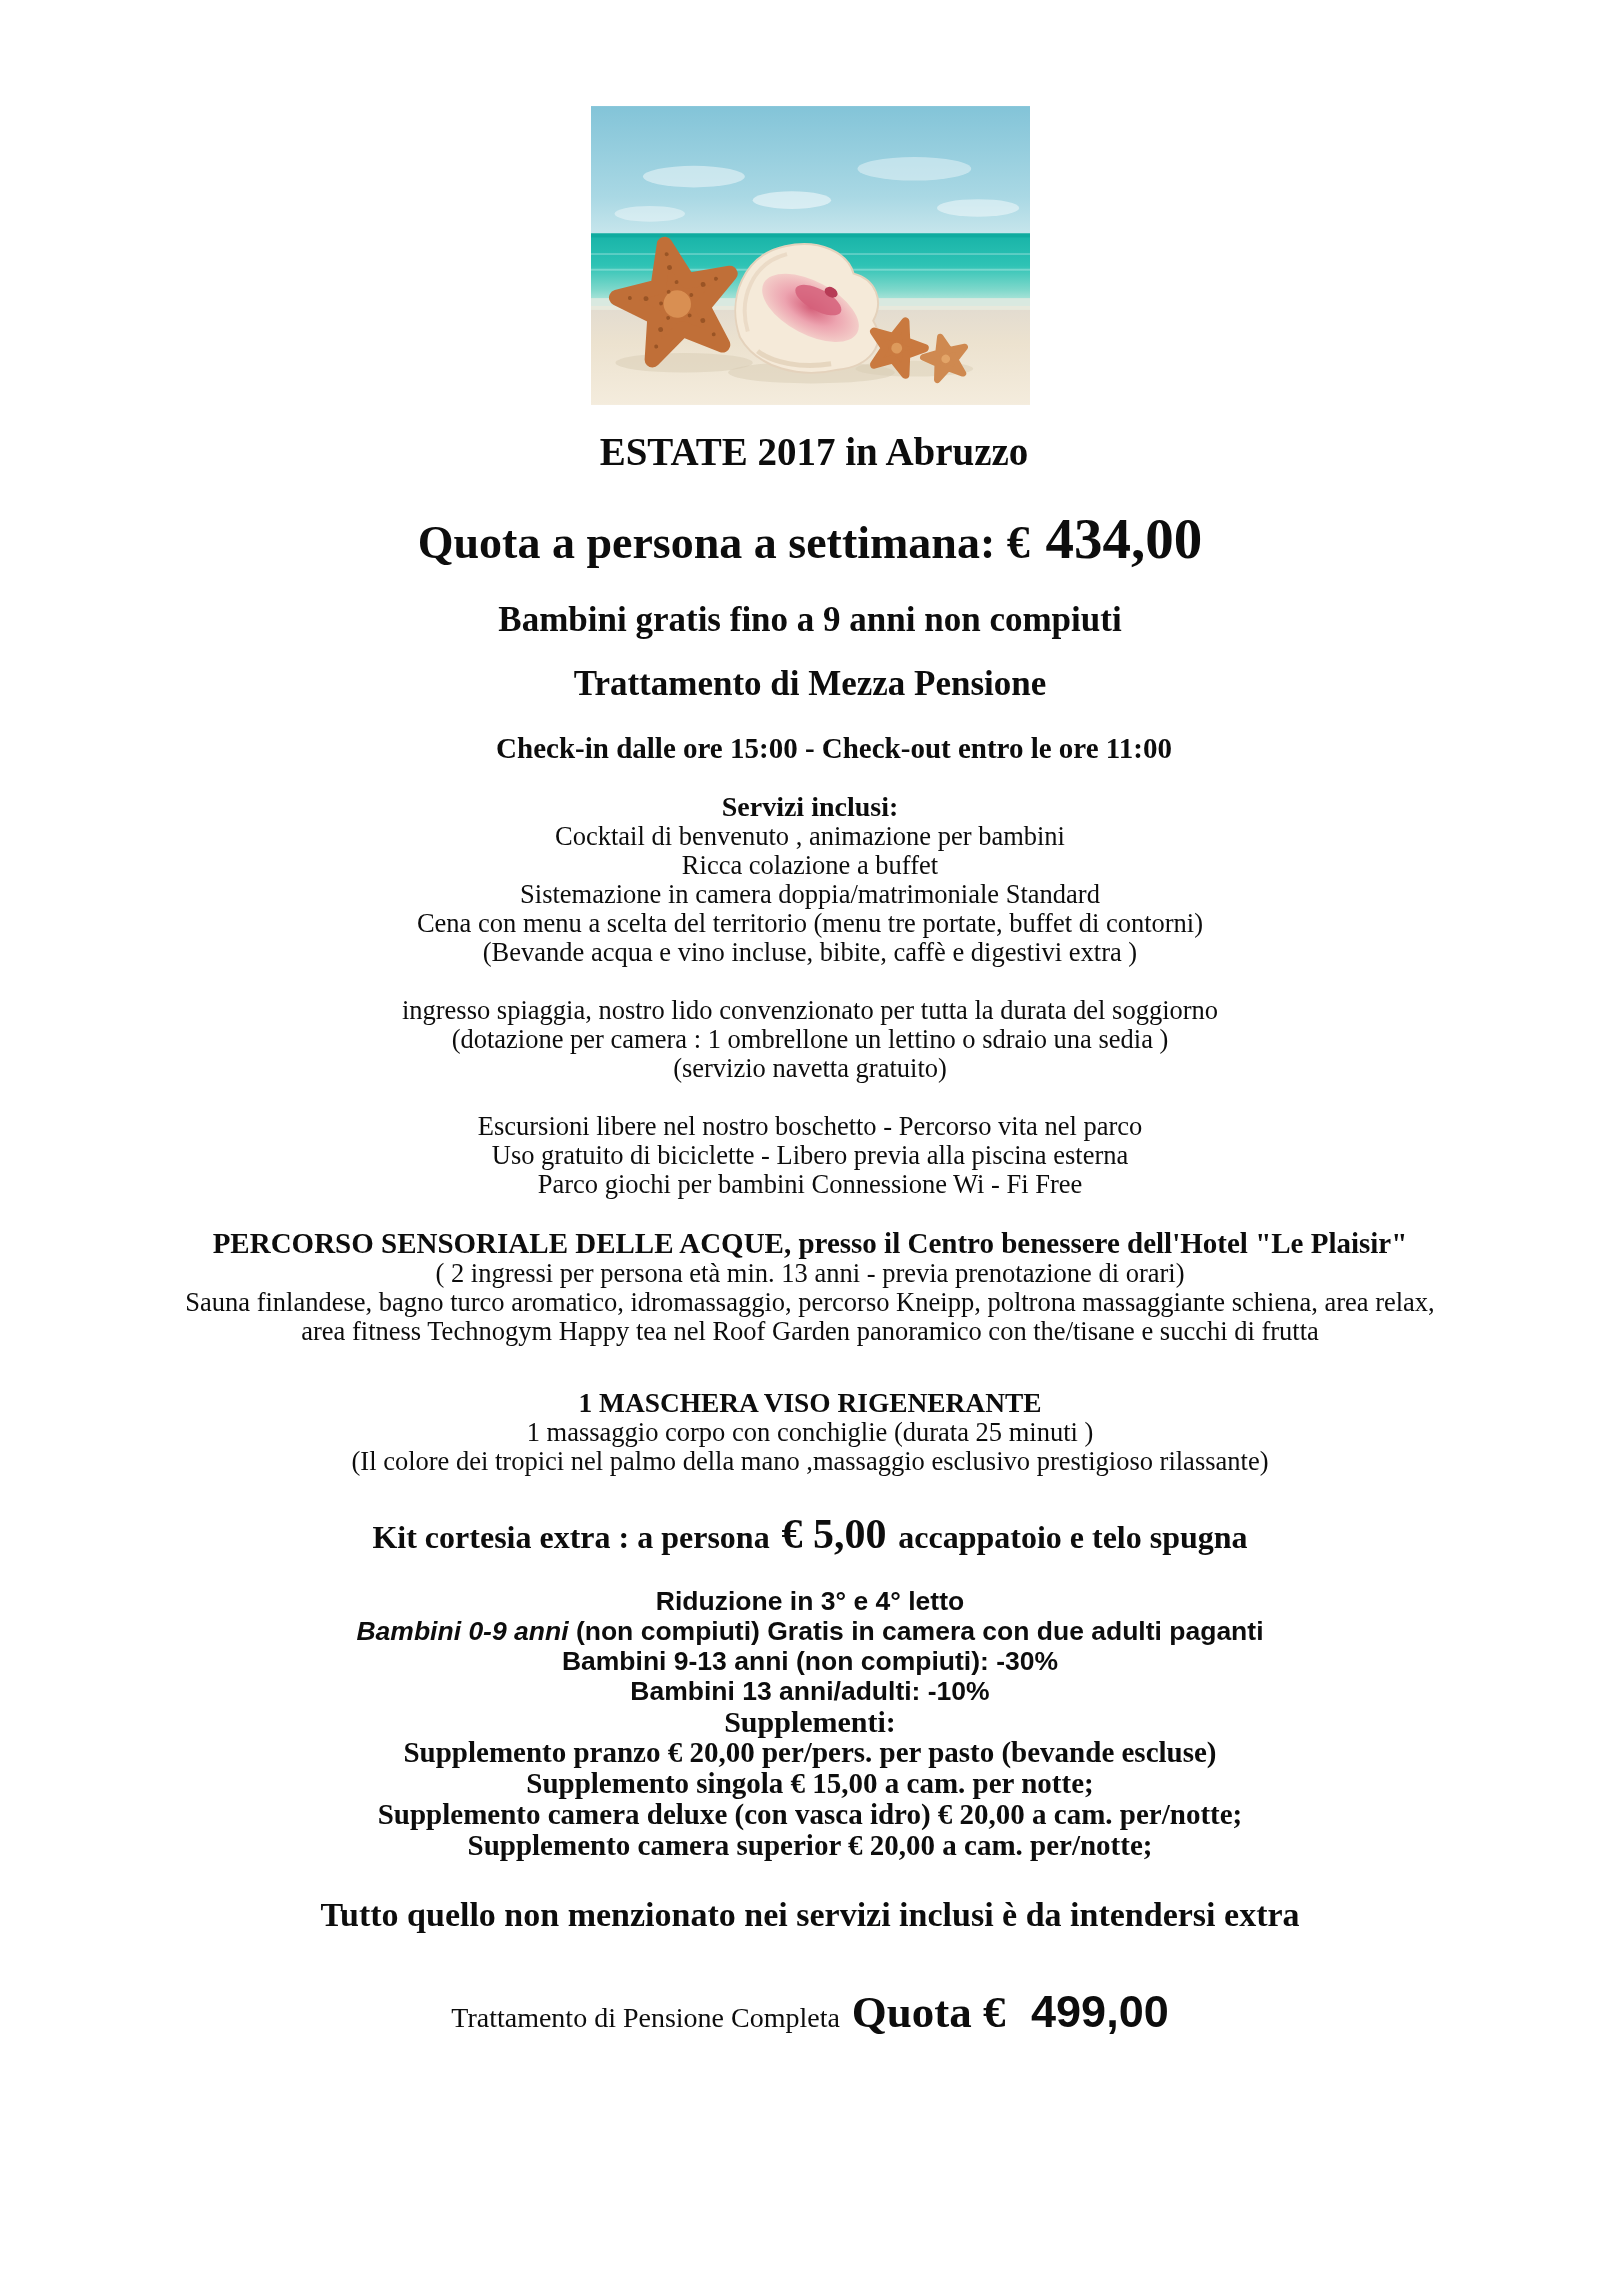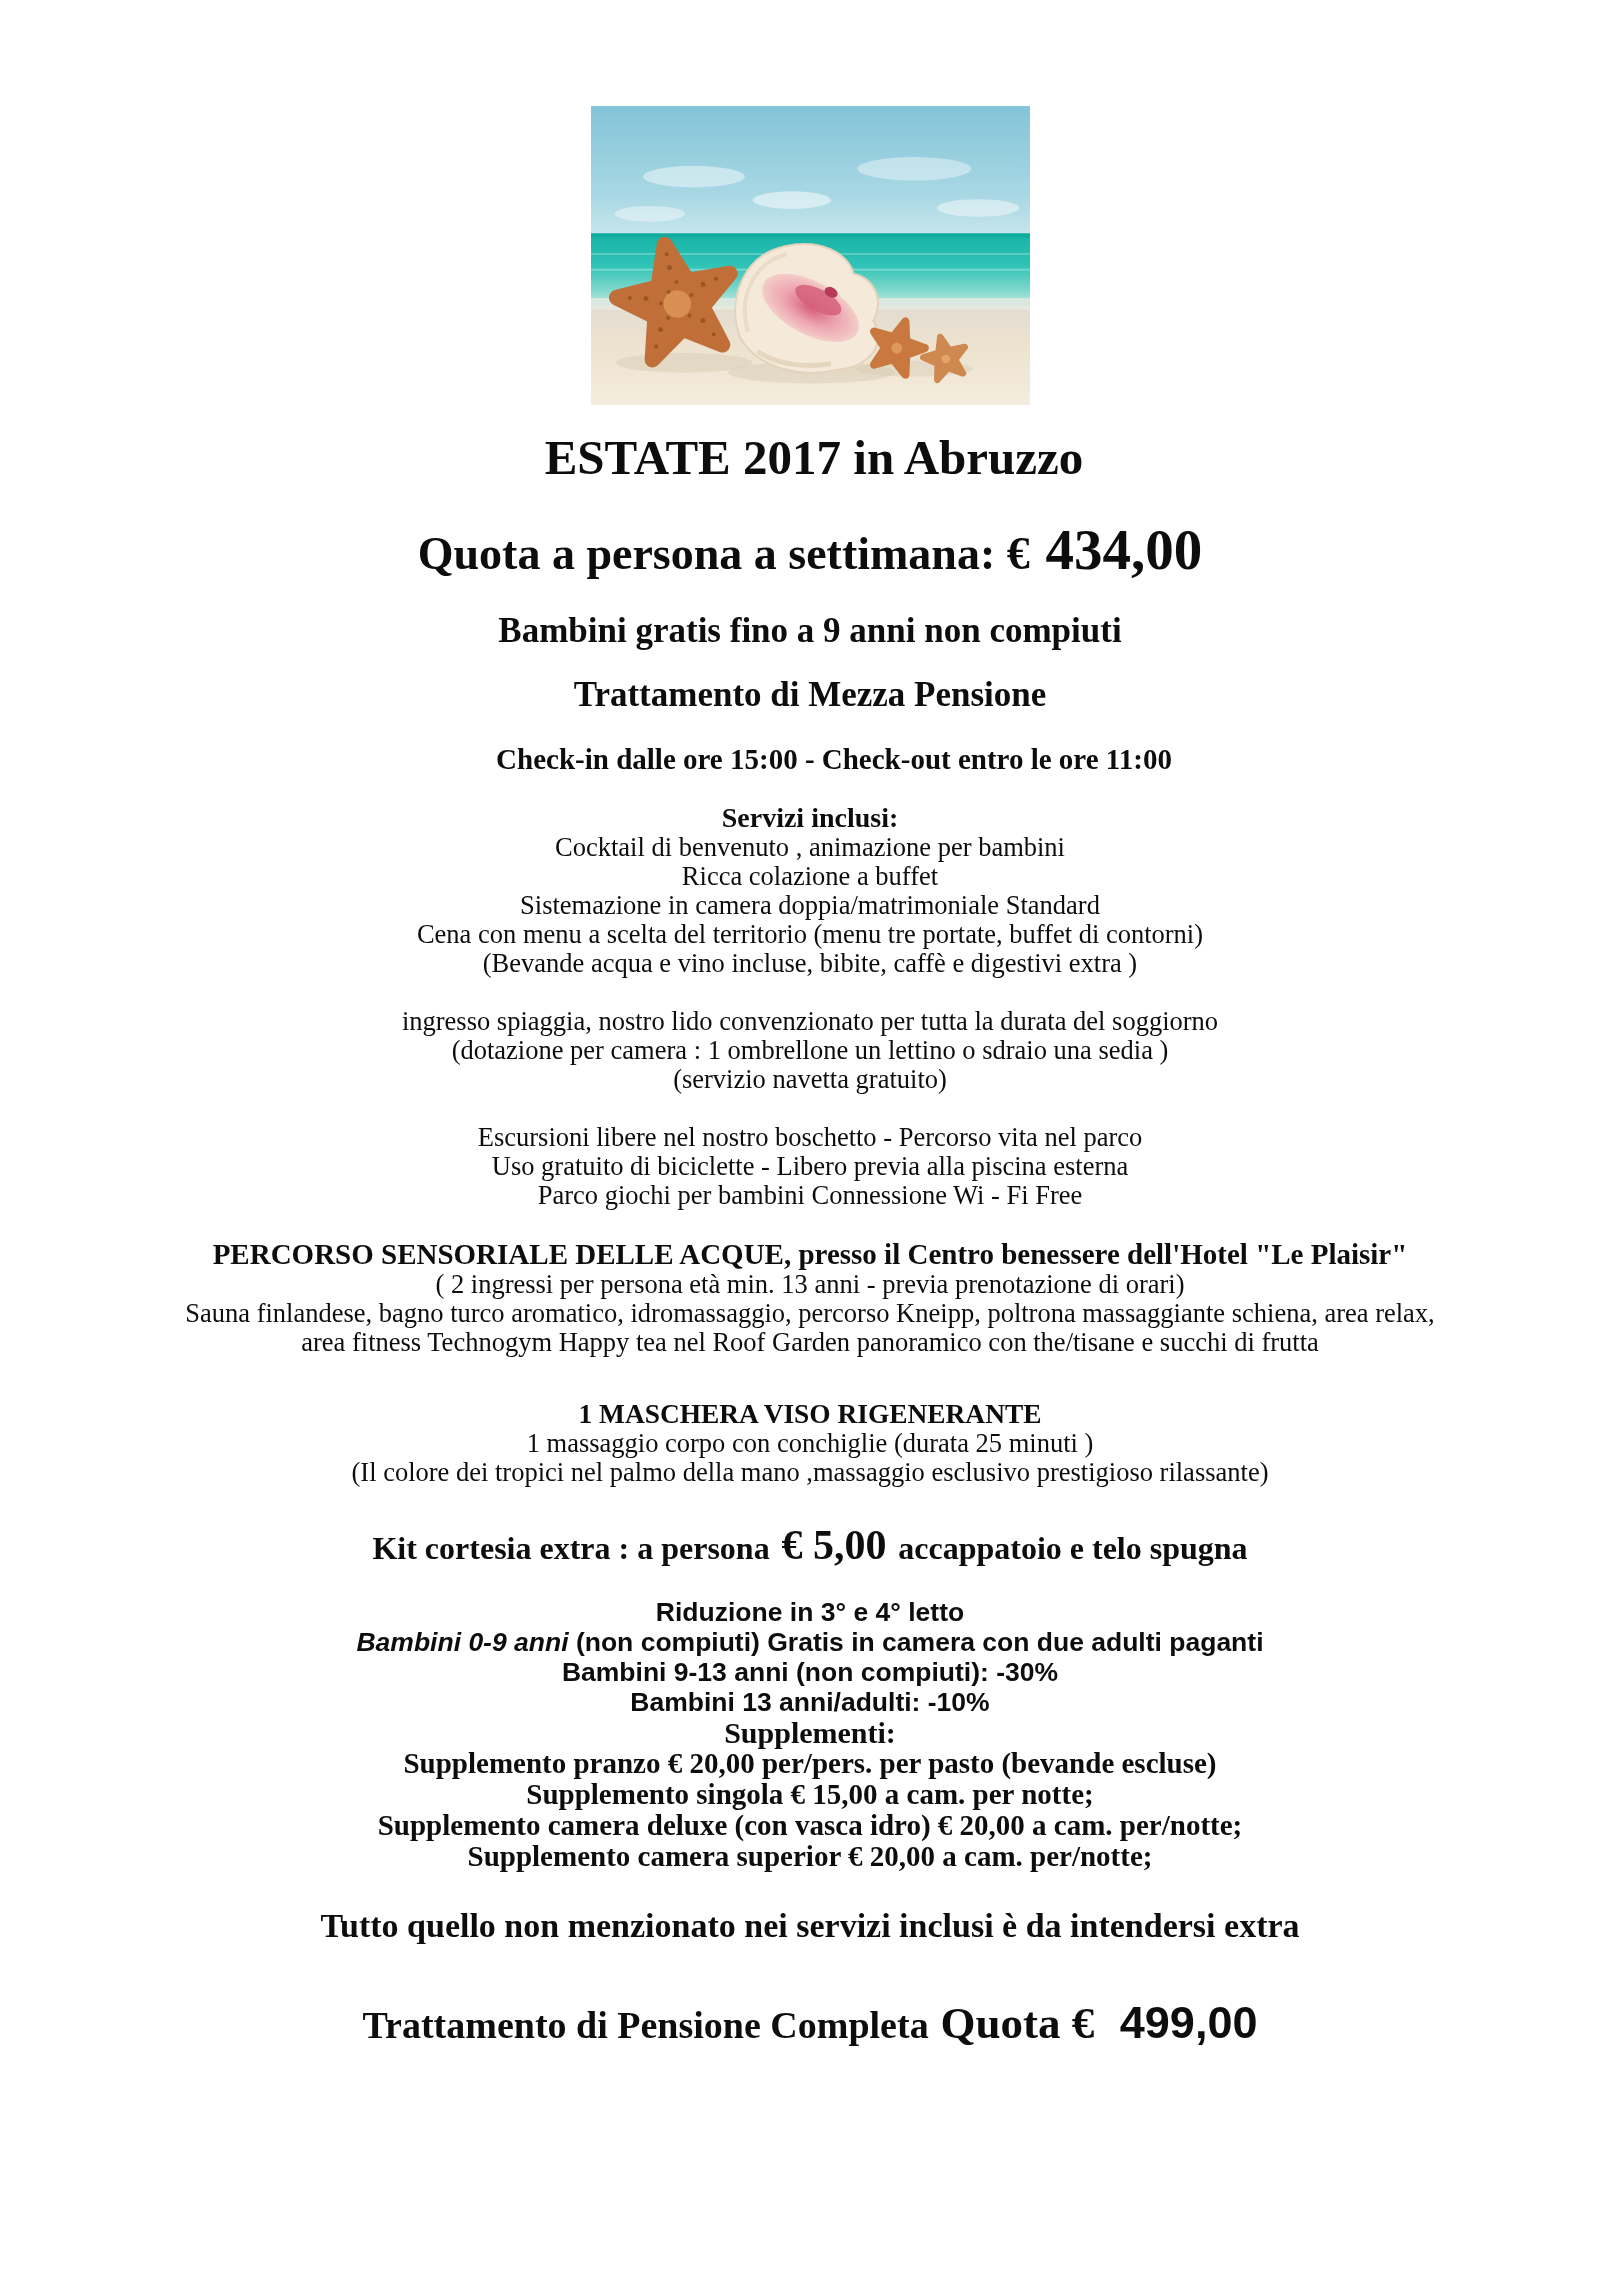--- a/index.html
+++ b/index.html
@@ -15,21 +15,21 @@
     padding-top:106px;
     text-align:center;
   }
   .photo {
     width:439px; height:299px;
     margin:0 auto;
     display:block;
   }
   .title {
     margin-top:27.4px;
-    font-size:49px; font-weight:700;
+    font-size:39px; font-weight:700;
     line-height:1.05;
     padding-left:8px;
   }
   .validity { margin-top:29px; line-height:1; }
   .validity .v-label { font-size:42px; font-weight:700; }
   .validity .v-dates { font-size:32px; font-weight:700; }
   .quota-line { margin-top:37px; line-height:1; }
   .quota-line .q-label { font-size:46px; font-weight:700; }
   .quota-line .q-amount { font-size:57px; font-weight:700; margin-left:11.8px; }
   .free-kids { margin-top:35px; font-size:35px; font-weight:700; line-height:1; }
@@ -47,21 +47,21 @@
   .sans-block {
     margin-top:31px;
     font-family:"Liberation Sans", sans-serif;
     font-weight:700; font-size:26.5px; line-height:30px;
   }
   .sans-block .ital { font-style:italic; }
   .sup-heading { font-family:"Liberation Serif", serif; font-size:30px; font-weight:700; line-height:31px; }
   .sup-line { font-family:"Liberation Serif", serif; font-size:29px; font-weight:700; line-height:31px; }
   .extra-note { margin-top:37px; font-size:34px; font-weight:700; line-height:1; }
   .final-line { margin-top:57px; line-height:1; }
-  .final-line .f-label { font-size:38px; font-weight:700; }
+  .final-line .f-label { font-size:28px; font-weight:400; }
   .final-line .f-quota { font-size:45px; font-weight:700; margin-left:7.8px; }
   .final-line .f-amount {
     font-family:"Liberation Sans", sans-serif;
     font-size:45px; font-weight:700; margin-left:21.6px;
   }
 </style>
 </head>
 <body>
 
 <div class="page">

